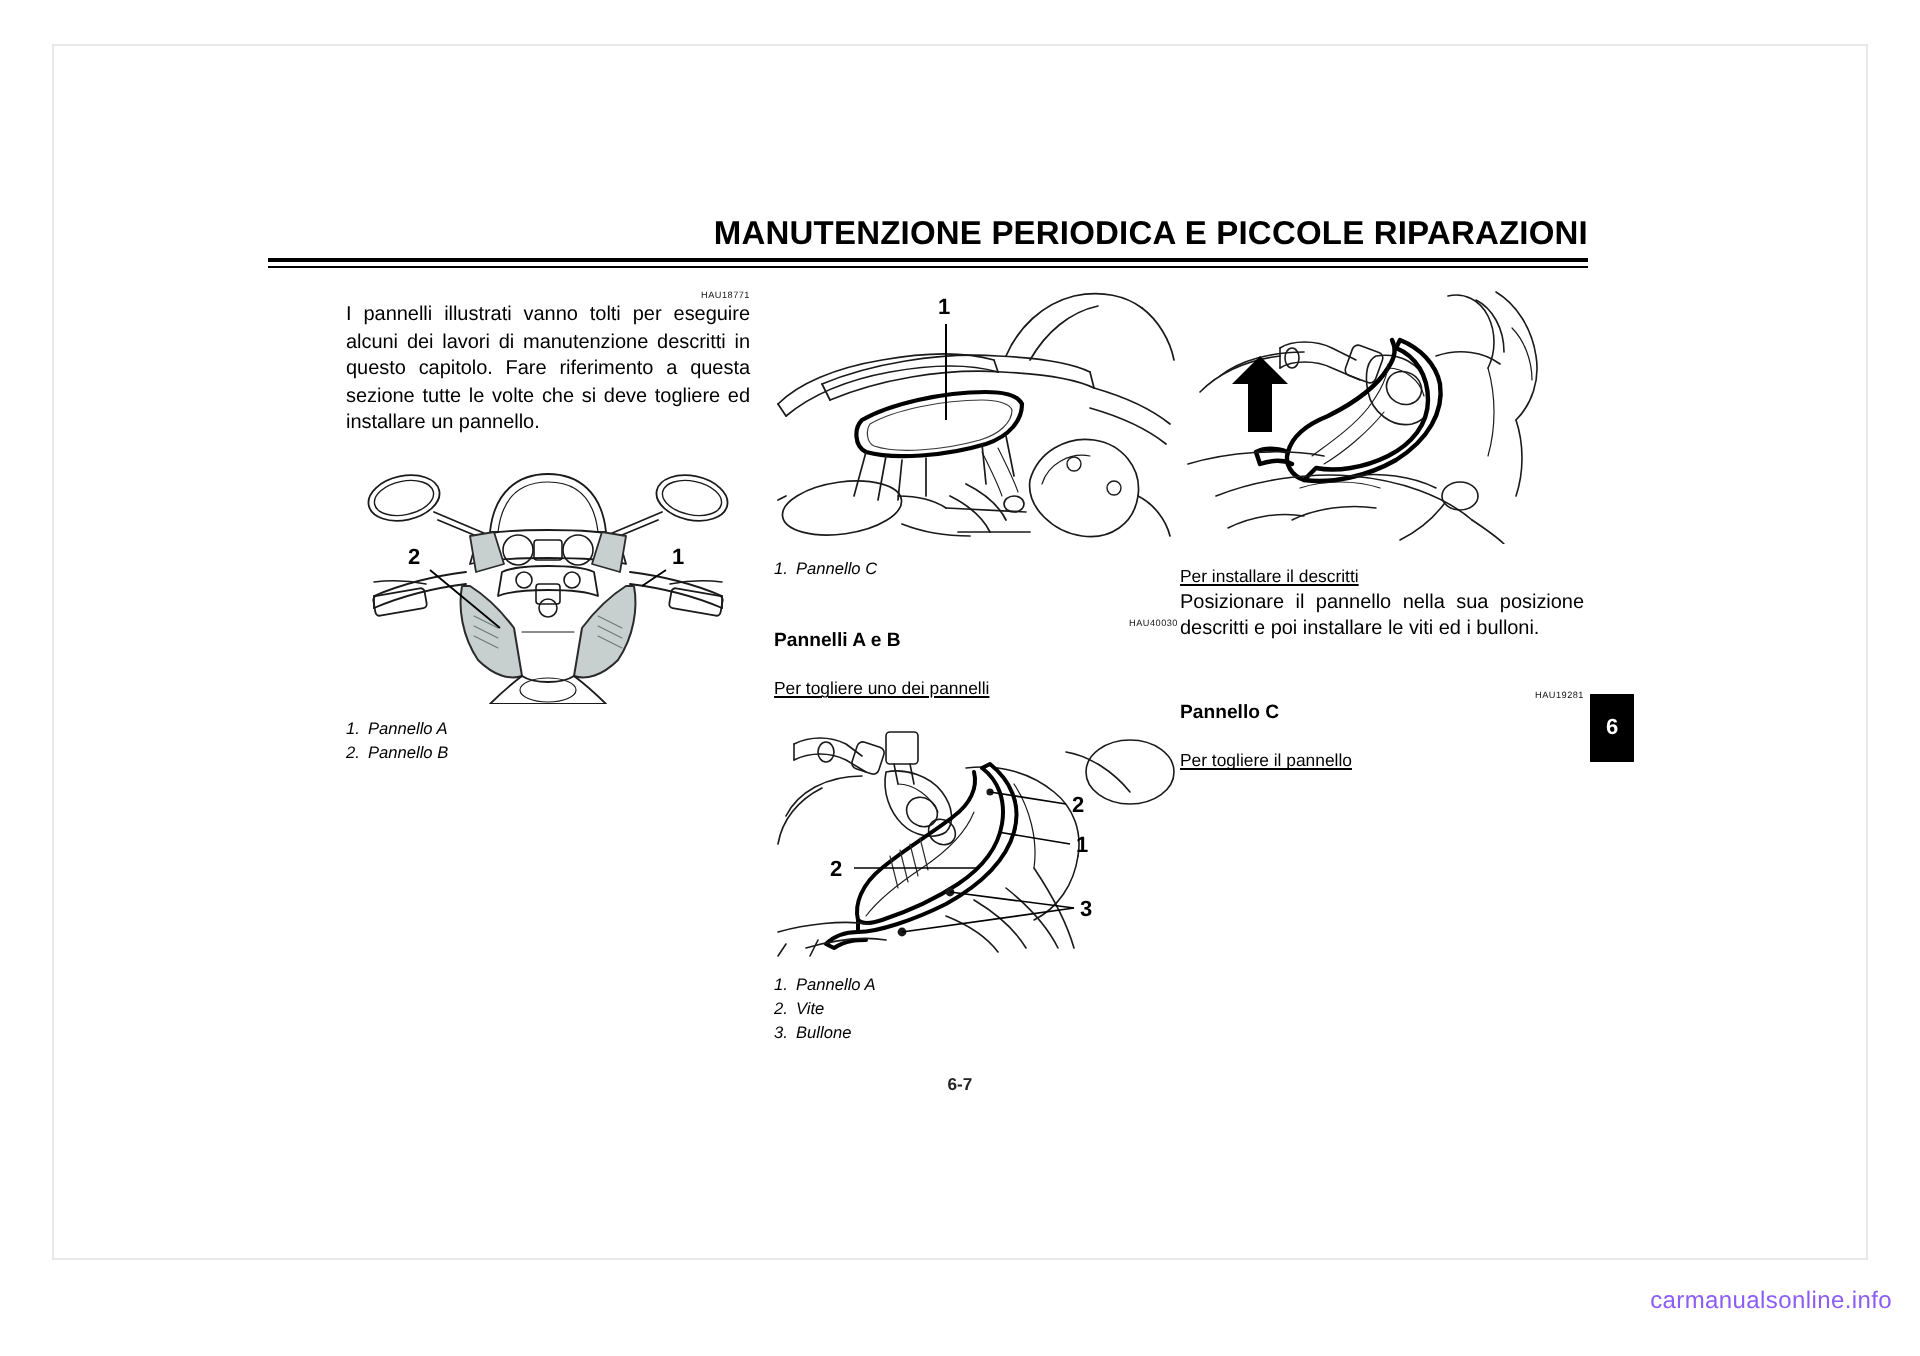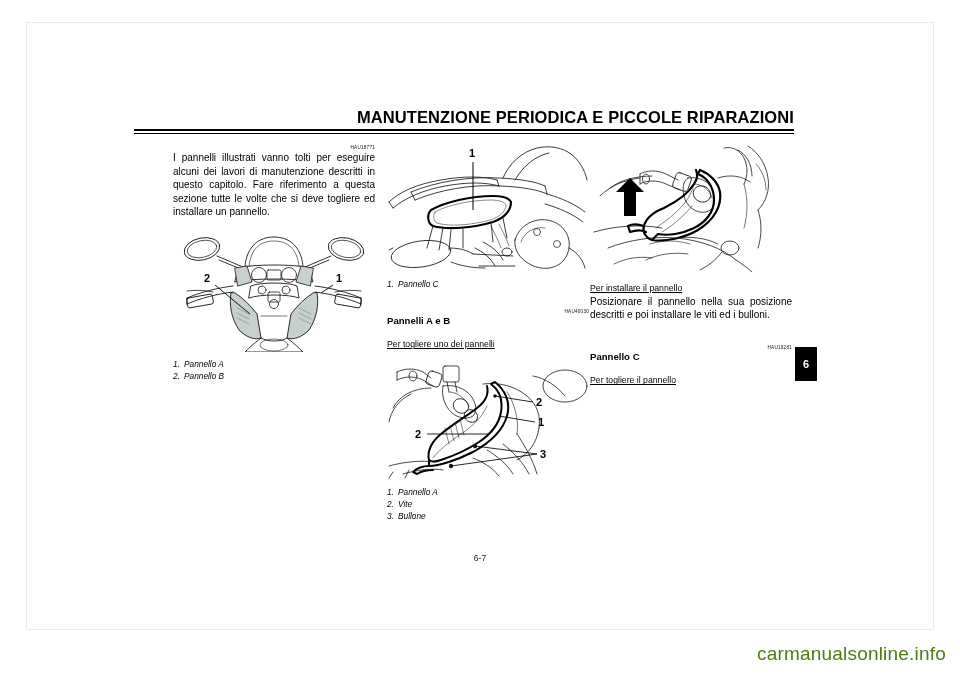--- a/index.html
+++ b/index.html
@@ -146,35 +146,35 @@
     display: flex;
     align-items: center;
     justify-content: center;
     line-height: 1;
   }
 
   
   #page-number {
     position: absolute;
     left: 0;
-    top: 553px;
+    top: 537px;
     width: 960px;
     text-align: center;
     font-size: 8.6px;
-    font-weight: normal;
+    font-weight: bold;
     color: #222;
   }
   #watermark {
     position: absolute;
     left: 0;
     top: 643px;
     width: 946px;
     text-align: right;
-    font-size: 19px;
-    color: #4d7c0f;
+    font-size: 12px;
+    color: #8b5cf6;
     letter-spacing: 0.2px;
     font-family: "Liberation Sans", sans-serif;
   }
 </style>
 </head>
 <body>
 
 <div id="page-sheet"></div>
 
 <div id="running-head">
@@ -466,21 +466,21 @@
       </g>
 
       <g fill="#000" stroke="none">
         <path d="M26 48 L40 34 L54 48 L46 48 L46 72 L34 72 L34 48 Z"></path>
       </g>
     </svg>
   </div>
 
   <div class="gap-m"></div>
 
-  <div class="underline-head">Per installare il pannello</div>
+  <div class="underline-head">Per installare il descritti</div>
   <p class="body-text">Posizionare il pannello nella sua posizione descritti e poi installare le viti ed i bulloni.</p>
 
   <div class="gap-xl"></div>
 
   <div class="ref-code">HAU19281</div>
 
   <h3 class="sub-title">Pannello C</h3>
 
   <div class="gap-m"></div>
 

